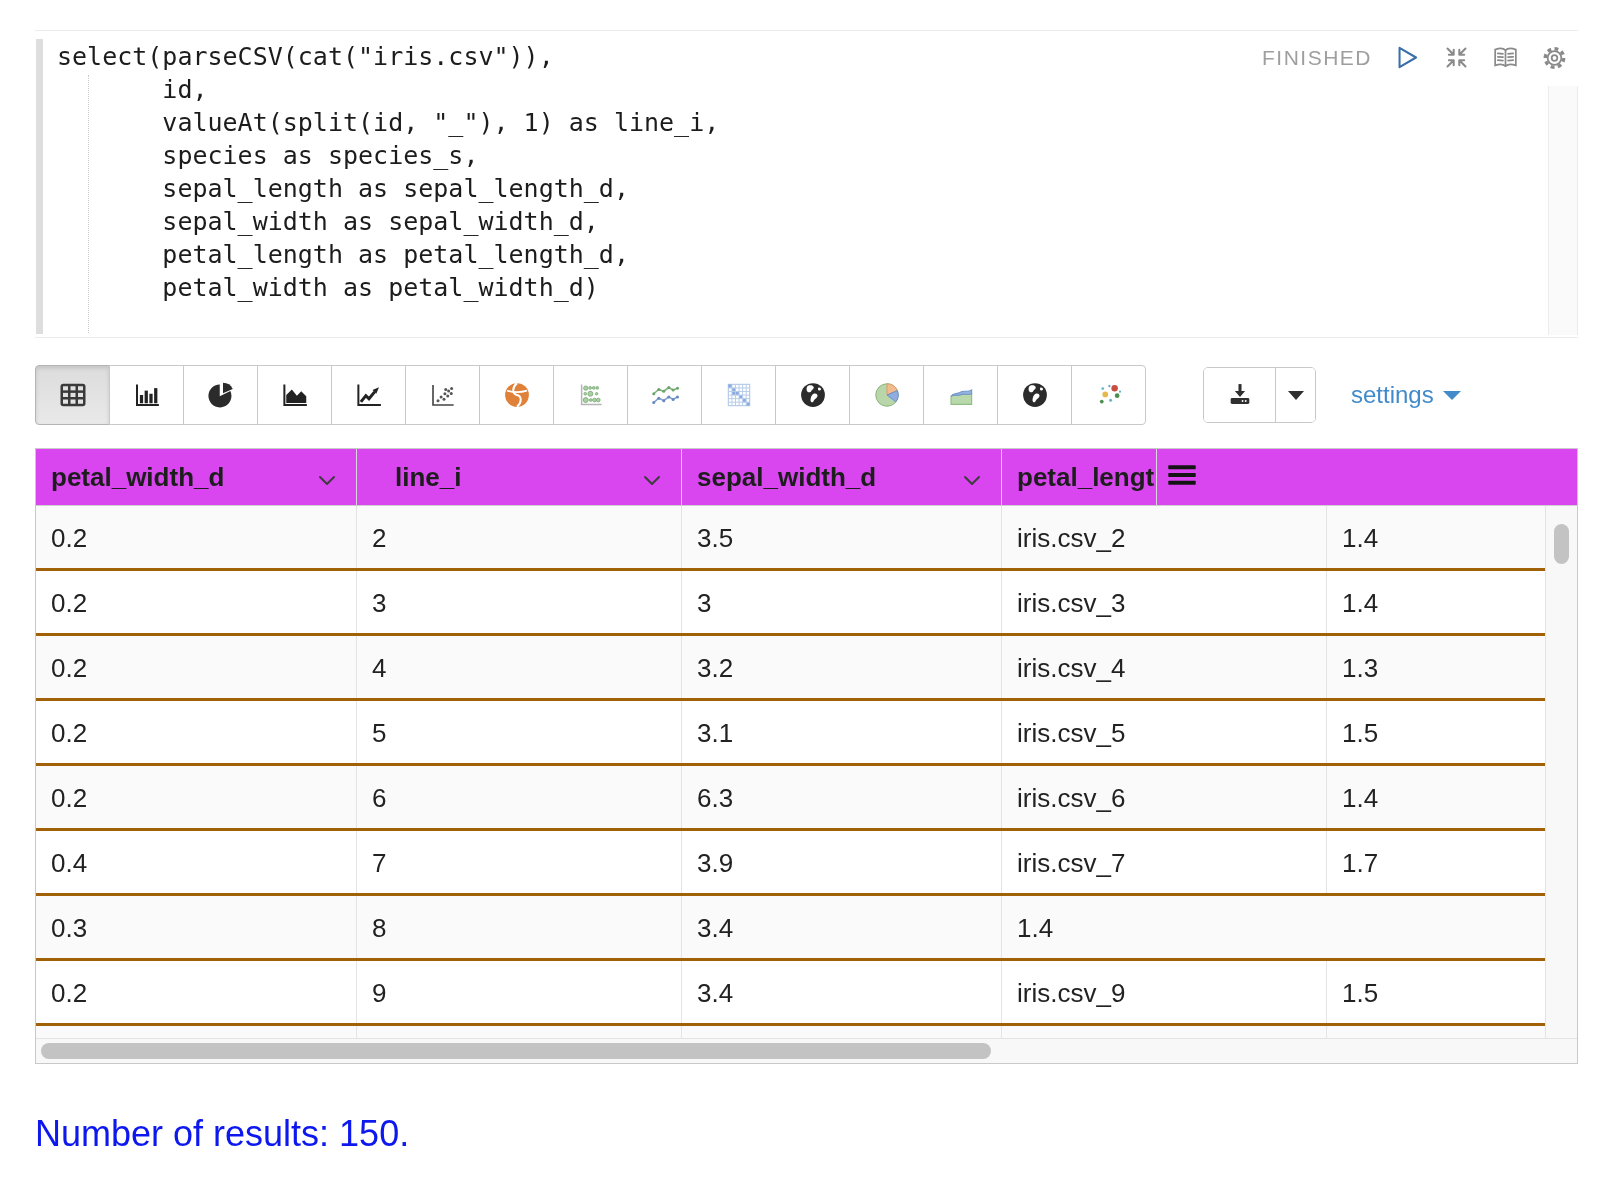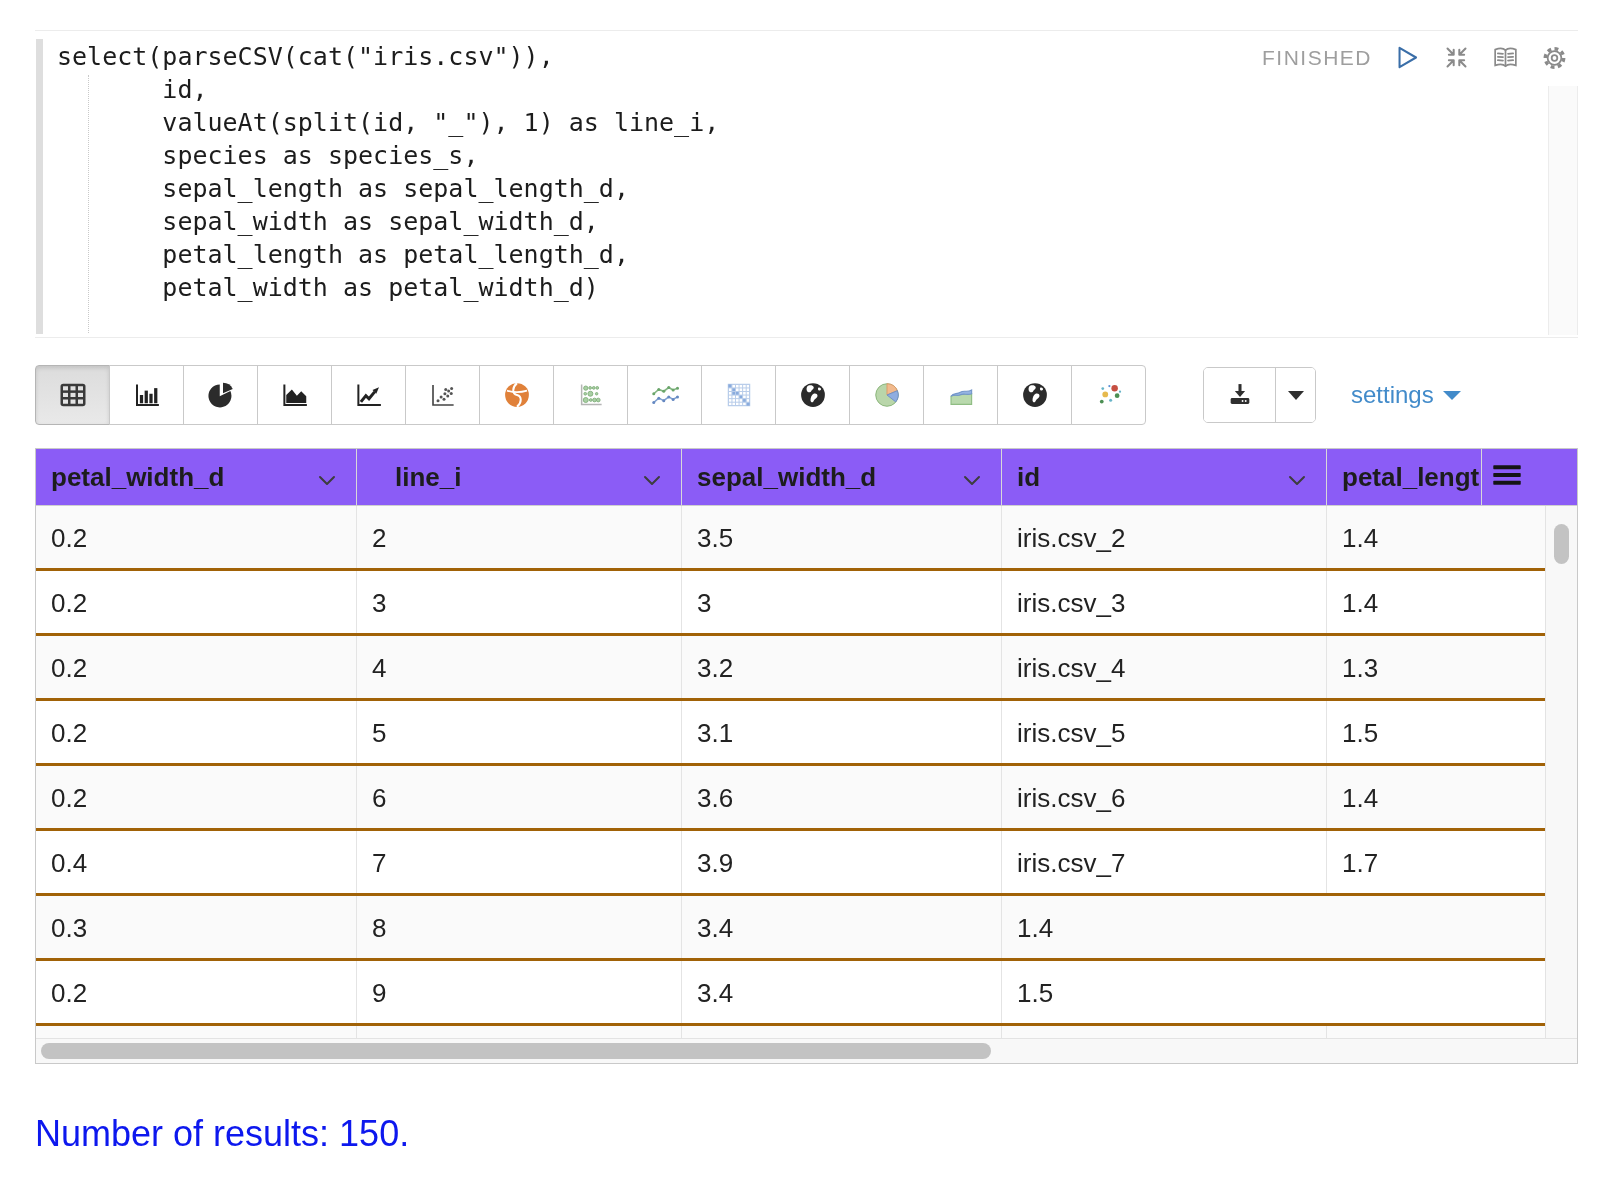--- a/index.html
+++ b/index.html
@@ -57,21 +57,21 @@
     border:none; border-left:1px solid #c9c9c9; background:#fff; cursor:pointer; }
   .caret-down { width:0; height:0; border-left:8px solid transparent; border-right:8px solid transparent;
     border-top:9px solid #2f2f2f; }
   .settings-link { margin-left:35px; color:#428bca; font-size:24px; text-decoration:none;
     display:inline-flex; align-items:center; cursor:pointer; }
   .settings-link .caret-down { border-top-color:#428bca; margin-left:9px; border-left-width:9px; border-right-width:9px; }
 
   
   .rtable { margin-top:21px; position:relative; width:1543px; height:616px;
     border:1px solid #c9c9c9; background:#fff; }
-  .thead { display:flex; height:57px; background:#8b5cf6; border-bottom:1px solid #cfcfcf; }
+  .thead { display:flex; height:57px; background:#d946ef; border-bottom:1px solid #cfcfcf; }
   .hcell { display:flex; align-items:center; justify-content:space-between;
     padding:0 20px 0 15px; border-left:1px solid #d8d8d8; overflow:hidden;
     font-weight:bold; font-size:26px; color:#1d1d1d; white-space:nowrap; cursor:pointer; }
   .hcell:first-child { border-left:none; }
   .hlabel { overflow:hidden; white-space:nowrap; }
   .h0 { width:320px; } .h1 { width:325px;padding-left:38px; } .h2 { width:320px; } .h3 { width:325px; }
   .h4 { width:155px; padding-right:0; }
   .hmenu { flex:1; display:flex; align-items:center; padding-left:10px; border-left:1px solid #d8d8d8; cursor:pointer; }
   .chev { flex:none; margin-left:8px; }
 
@@ -381,28 +381,20 @@
         </span>
       </div>
       <div class="hcell h2">
         <span class="hlabel">sepal_width_d</span>
         <span class="chev">
           <svg width="18" height="11" viewBox="0 0 18 11">
               <polyline points="2,2 9,9 16,2" fill="none" stroke="#3d3d3d" stroke-width="2" stroke-linecap="round" stroke-linejoin="round"></polyline>
             </svg>
         </span>
       </div>
-      <div class="hcell h3">
-        <span class="hlabel">id</span>
-        <span class="chev">
-          <svg width="18" height="11" viewBox="0 0 18 11">
-              <polyline points="2,2 9,9 16,2" fill="none" stroke="#3d3d3d" stroke-width="2" stroke-linecap="round" stroke-linejoin="round"></polyline>
-            </svg>
-        </span>
-      </div>
       <div class="hcell h4">
         <span class="hlabel">petal_length_d</span>
       </div>
       <div class="hmenu">
         <span>
           <svg width="30" height="24" viewBox="0 0 26 21" fill="#141414">
             <rect x="1" y="2" width="24" height="3.4" rx="0.6"></rect>
             <rect x="1" y="8.8" width="24" height="3.4" rx="0.6"></rect>
             <rect x="1" y="15.6" width="24" height="3.4" rx="0.6"></rect>
           </svg>
@@ -435,41 +427,42 @@
         <div class="trow">
           <div class="tcell c0">0.2</div>
           <div class="tcell c1">5</div>
           <div class="tcell c2">3.1</div>
           <div class="tcell c3">iris.csv_5</div>
           <div class="tcell c4">1.5</div>
         </div>
         <div class="trow odd">
           <div class="tcell c0">0.2</div>
           <div class="tcell c1">6</div>
-          <div class="tcell c2">3.6</div>
+          <div class="tcell c2">6.3</div>
           <div class="tcell c3">iris.csv_6</div>
           <div class="tcell c4">1.4</div>
         </div>
         <div class="trow">
           <div class="tcell c0">0.4</div>
           <div class="tcell c1">7</div>
           <div class="tcell c2">3.9</div>
           <div class="tcell c3">iris.csv_7</div>
           <div class="tcell c4">1.7</div>
         </div>
         <div class="trow odd">
           <div class="tcell c0">0.3</div>
           <div class="tcell c1">8</div>
           <div class="tcell c2">3.4</div>
           <div class="tcell c4">1.4</div>
         </div>
         <div class="trow">
           <div class="tcell c0">0.2</div>
           <div class="tcell c1">9</div>
           <div class="tcell c2">3.4</div>
+          <div class="tcell c3">iris.csv_9</div>
           <div class="tcell c4">1.5</div>
         </div>
         <div class="trow odd partial">
           <div class="tcell c0"></div>
           <div class="tcell c1"></div>
           <div class="tcell c2"></div>
           <div class="tcell c3"></div>
           <div class="tcell c4"></div>
         </div>
         <div class="vscroll">

